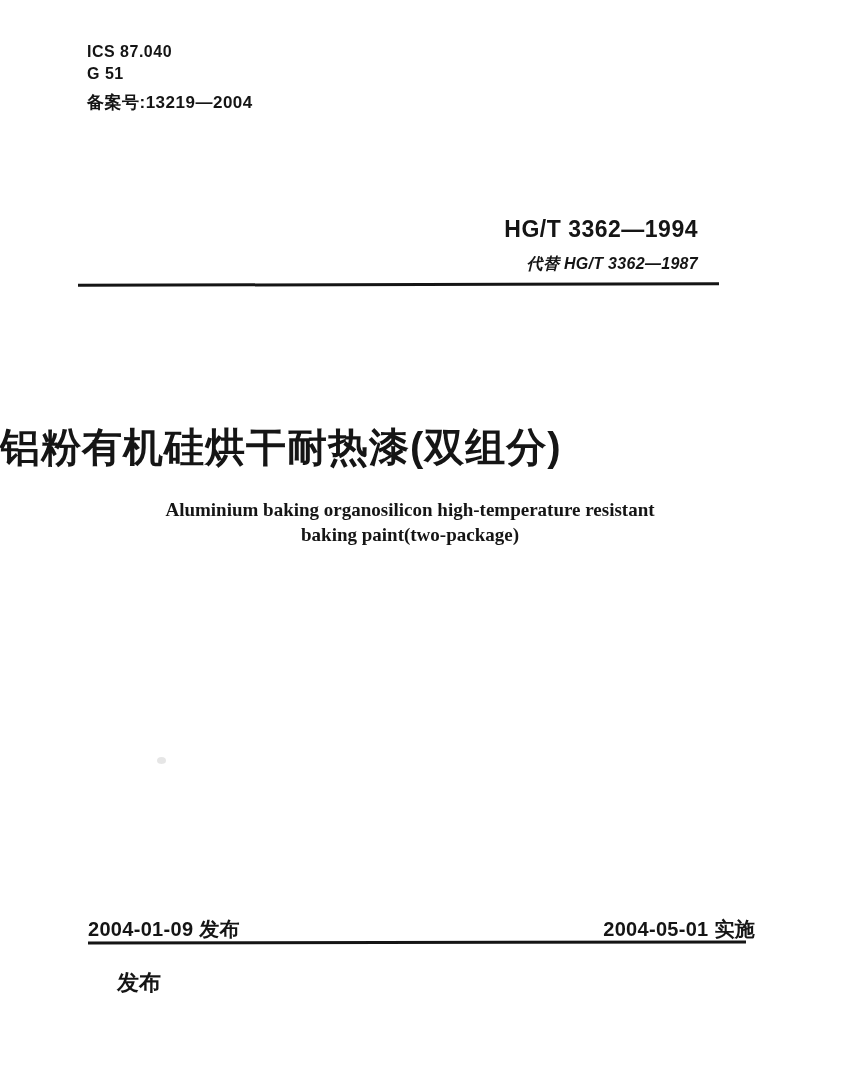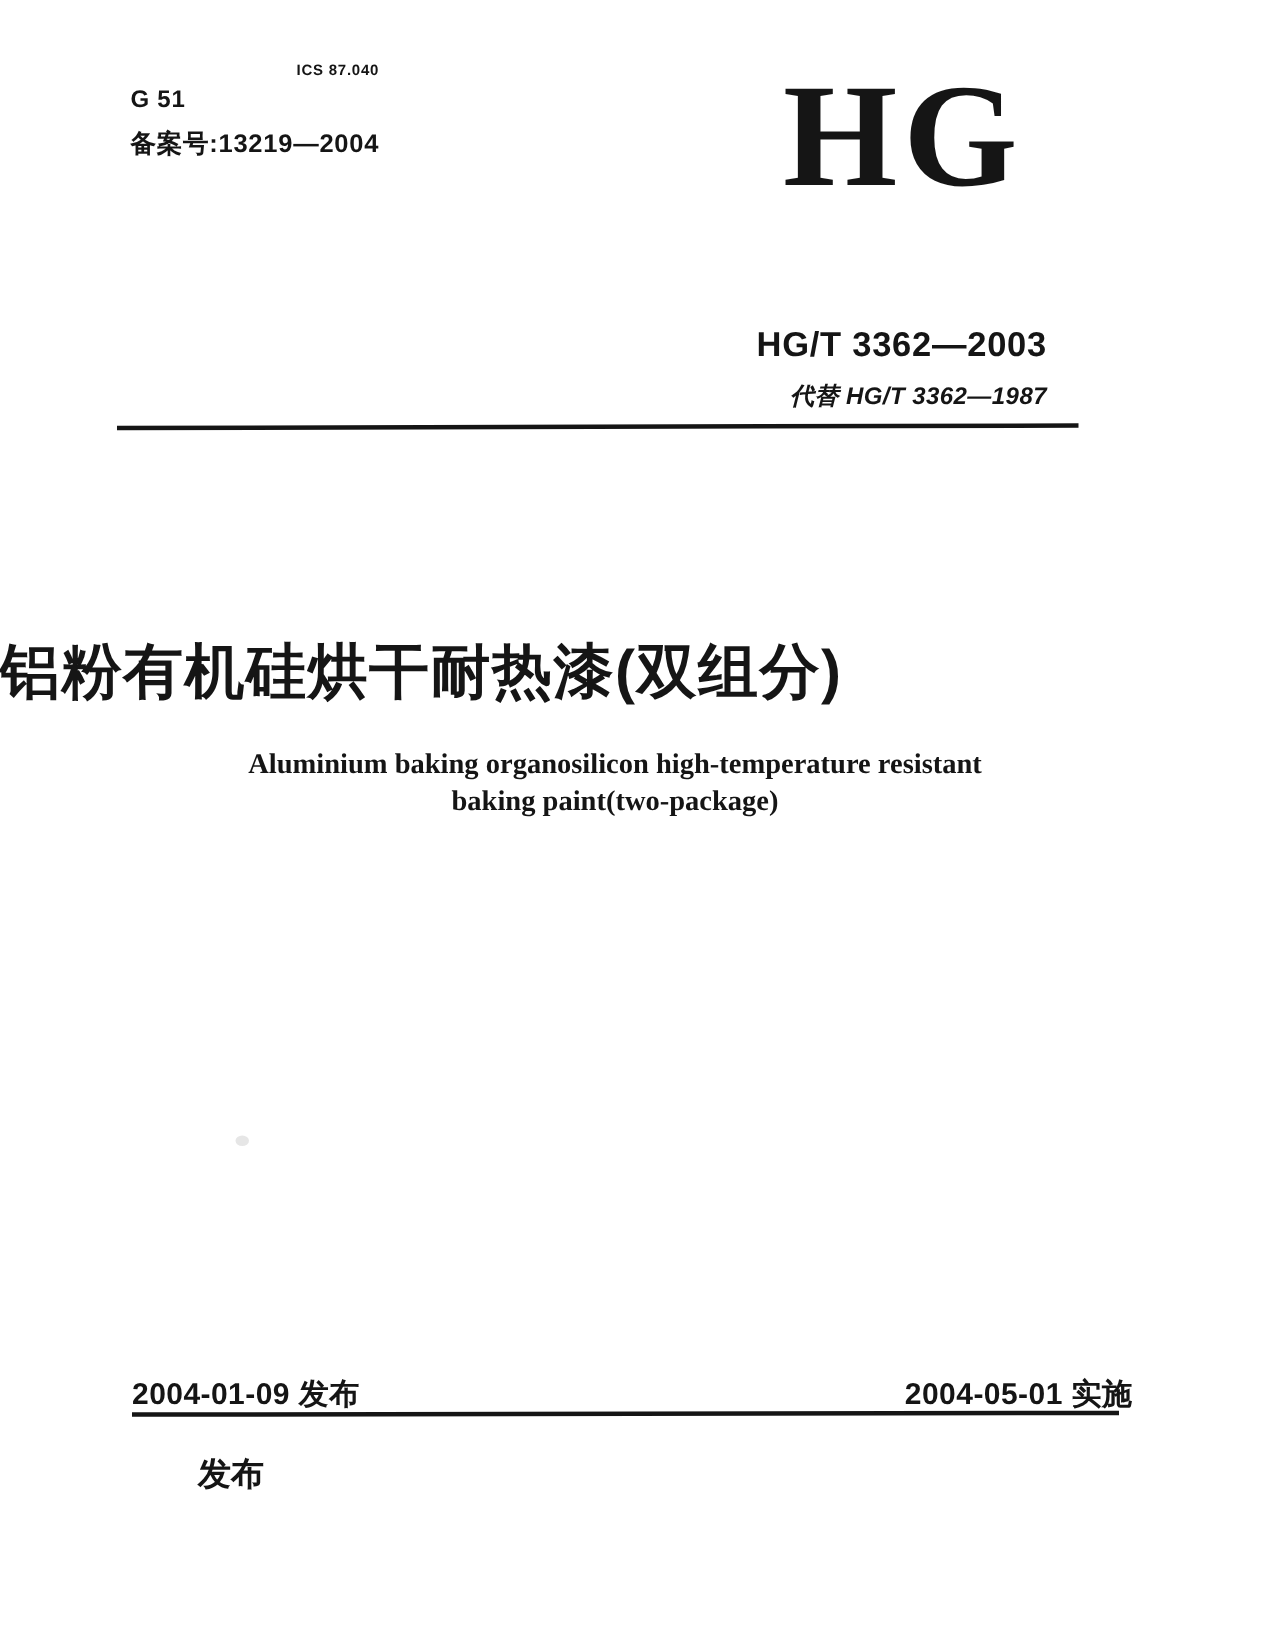--- a/index.html
+++ b/index.html
@@ -11,21 +11,21 @@
     background:var(--paper);
     color:var(--ink);
     font-family:"Liberation Sans", sans-serif;
     overflow:hidden;
     margin:0 auto;
   }
   .abs { position:absolute; }
 
   
   .meta-block { left:87px; top:42px; font-weight:bold; line-height:1.2; }
-  .ics-line   { font-size:10px; letter-spacing:.5px;text-align:right; }
+  .ics-line   { font-size:16px; letter-spacing:.5px; }
   .class-line { font-size:16px; margin-top:3px; letter-spacing:.5px; }
   .record-line{ font-size:17px; margin-top:10px; letter-spacing:.5px; }
 
   
   .hg-logo {
     left:522px; top:42px;
     font-family:"Liberation Serif", serif;
     font-weight:bold; font-size:98px; line-height:1;
     letter-spacing:4px;
   }
@@ -74,39 +74,38 @@
   .issuer-row {
     left:110px; top:968px; width:640px;
     display:flex; align-items:baseline;
     white-space:nowrap;
   }
   .issuer {
     font-family:"Liberation Serif", "DejaVu Serif", serif;
     font-weight:bold; font-size:33px; letter-spacing:0.5px;
   }
   .publish-label {
-    font-weight:bold; font-size:22px; margin-left:22px;
+    font-weight:bold; font-size:22px; margin-left:7px;
   }
 </style>
 </head>
 <body>
 
 <div class="page">
 
   <div class="abs meta-block">
     <div class="ics-line">ICS 87.040</div>
     <div class="class-line">G 51</div>
     <div class="record-line">备案号:13219—2004</div>
   </div>
 
-  <div class="abs hg-logo">HG</div>
 
 
   <div class="abs std-no-block">
-    <div class="std-no">HG/T 3362—2003</div>
+    <div class="std-no">HG/T 3362—1994</div>
     <div class="replaces">代替 HG/T 3362—1987</div>
   </div>
 
   <div class="abs rule top-rule"></div>
 
   <div class="abs title-zh">铝粉有机硅烘干耐热漆(双组分)</div>
   <div class="abs title-en title-en-1">Aluminium baking organosilicon high-temperature resistant</div>
   <div class="abs title-en title-en-2">baking paint(two-package)</div>
 
   <div class="abs smudge"></div>

